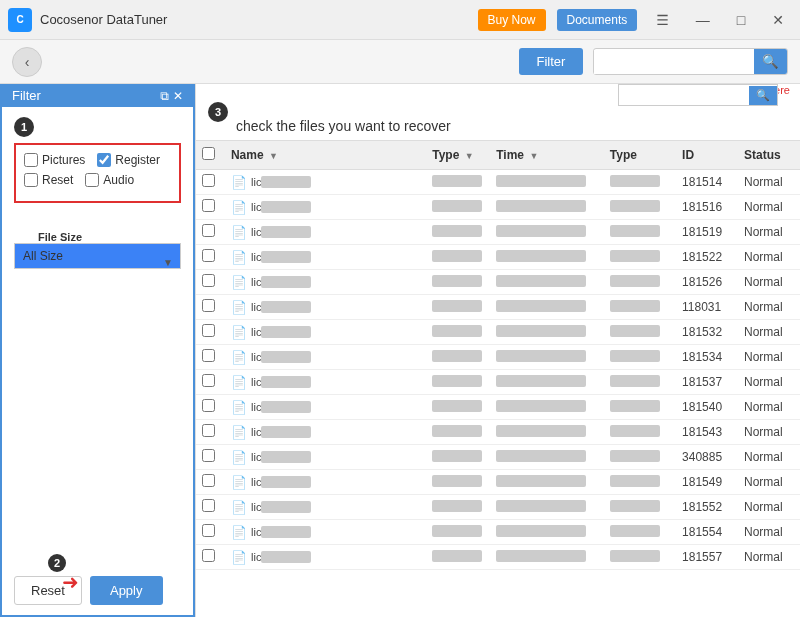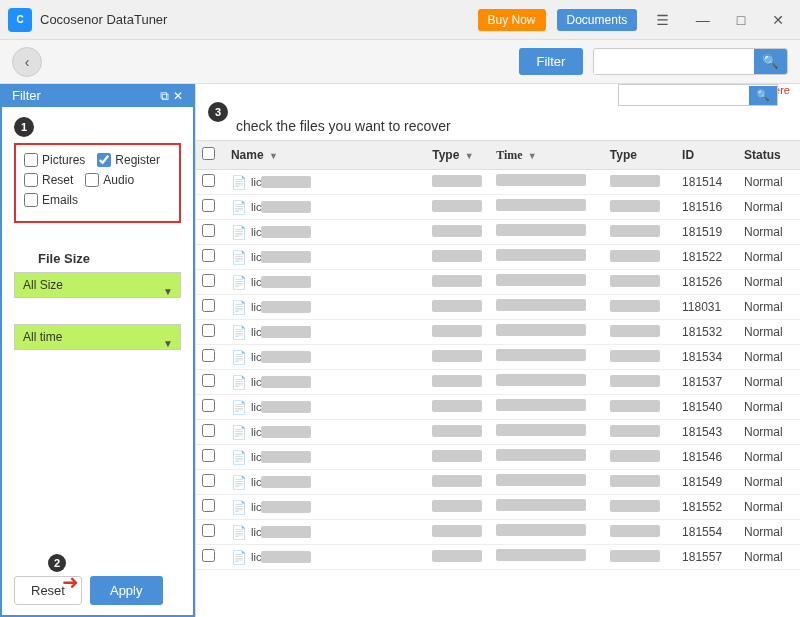--- a/index.html
+++ b/index.html
@@ -200,33 +200,32 @@
     .filter-item input[type="checkbox"] {
       width: 14px;
       height: 14px;
       cursor: pointer;
     }
     .cb-checked {
       accent-color: #4a90d9;
     }
 
     .label-size {
-      font-size: 13px;
+      font-size: 11px;
       font-weight: bold;
       color: #333;
-      margin-bottom: 6px;
       padding-left: 24px;
     }
     .select-box {
       width: 100%;
       border: 1px solid #ccc;
       padding: 5px 8px;
       font-size: 12px;
       color: #333;
-      background: #bef264;
+      background: #3b82f6;
       appearance: none;
       cursor: pointer;
       margin-bottom: 12px;
       position: relative;
     }
     .select-wrapper {
       position: relative;
       margin-bottom: 14px;
     }
     .select-wrapper::after {
@@ -410,21 +409,21 @@
       font-size: 11px;
       display: inline-block;
       height: 12px;
       width: 80px;
     }
     .blurred-sm { width: 50px; }
     .blurred-md { width: 90px; }
     .col-cb { width: 28px; }
     .col-name { width: 195px; }
     .col-size { width: 60px; }
-    .col-time { width: 110px; font-family: Liberation Serif, serif; }
+    .col-time { width: 110px; }
     .col-type { width: 70px; }
     .col-id { width: 60px; }
     .col-status { width: 60px; }
 
     
     ::-webkit-scrollbar { width: 6px; }
     ::-webkit-scrollbar-thumb { background: #bbb; border-radius: 3px; }
     ::-webkit-scrollbar-track { background: #f0f0f0; }
   </style>
 </head>
@@ -485,40 +484,29 @@
         <div class="filter-row">
           <label class="filter-item">
             <input type="checkbox" style="">
             <span>Reset</span>
           </label>
           <label class="filter-item">
             <input type="checkbox" style="">
             <span>Audio</span>
           </label>
         </div>
-        <div class="filter-row">
-          <label class="filter-item">
-            <input type="checkbox" style="">
-            <span>Emails</span>
-          </label>
-        </div>
       </div>
 
       <div class="label-size">File Size</div>
       <div class="select-wrapper">
         <select class="select-box">
           <option>All Size</option>
         </select>
       </div>
 
-      <div class="select-wrapper">
-        <select class="select-box">
-          <option>All time</option>
-        </select>
-      </div>
     </div>
 
     <div class="filter-bottom">
       <button class="btn-reset">Reset</button>
 
       <div style="position:relative;">
         <span class="arrow-right" style="position:absolute;left:-28px;top:-6px;font-size:20px;color:#e03030;">➜</span>
         <span class="step2-badge" style="position:absolute;left:-42px;top:-22px;background:#333;color:white;border-radius:50%;width:18px;height:18px;text-align:center;line-height:18px;font-size:11px;font-weight:bold;display:inline-block;">2</span>
         <button class="btn-apply">Apply</button>
       </div>
@@ -741,21 +729,21 @@
       <td class="col-name">
         <div class="file-name-cell">
           <span class="file-icon">📄</span>
           <span style="font-size:11px;color:#444;">lic</span>
           <span class="blurred-text blurred-sm"></span>
         </div>
       </td>
       <td class="col-size"><span class="blurred-text blurred-sm"></span></td>
       <td class="col-time"><span class="blurred-text blurred-md"></span></td>
       <td class="col-type"><span class="blurred-text blurred-sm"></span></td>
-      <td class="col-id">181546</td>
+      <td class="col-id">340885</td>
       <td class="col-status">Normal</td>
     </tr>
             <tr>
       <td class="col-cb"><input type="checkbox" style="width: 13px; height: 13px;"></td>
       <td class="col-name">
         <div class="file-name-cell">
           <span class="file-icon">📄</span>
           <span style="font-size:11px;color:#444;">lic</span>
           <span class="blurred-text blurred-sm"></span>
         </div>

